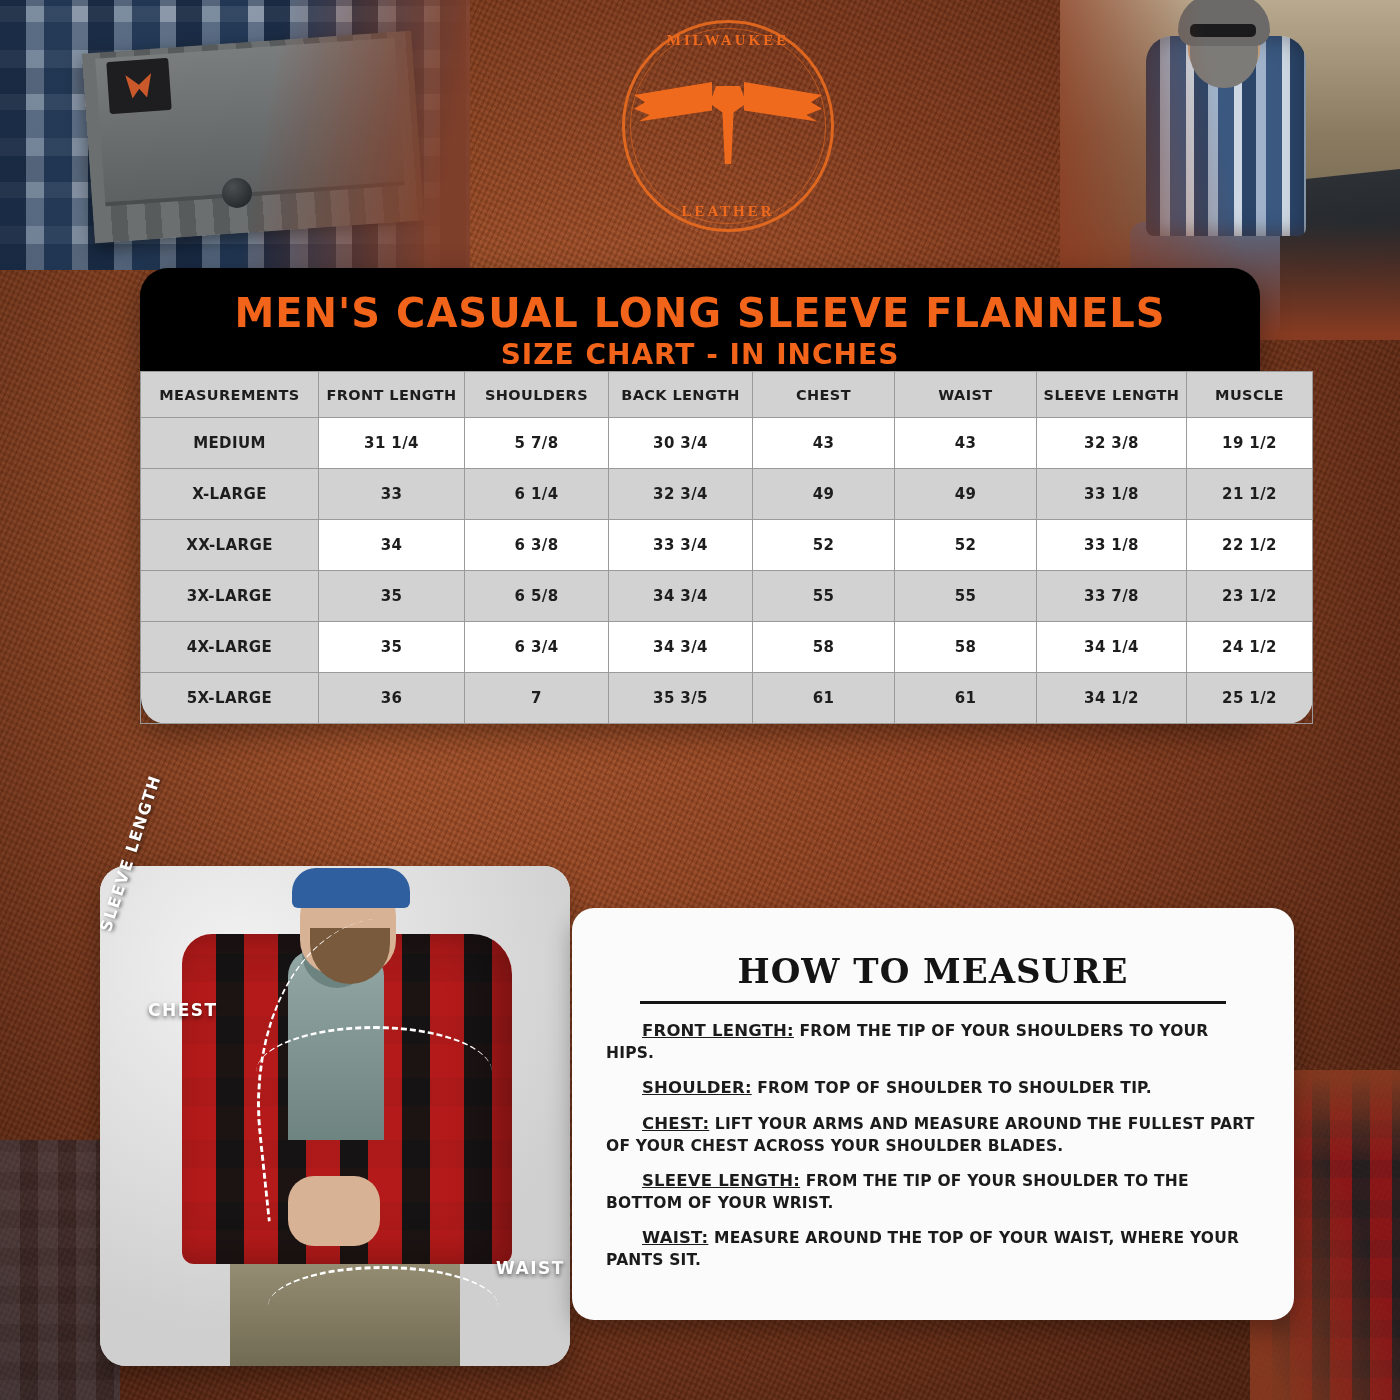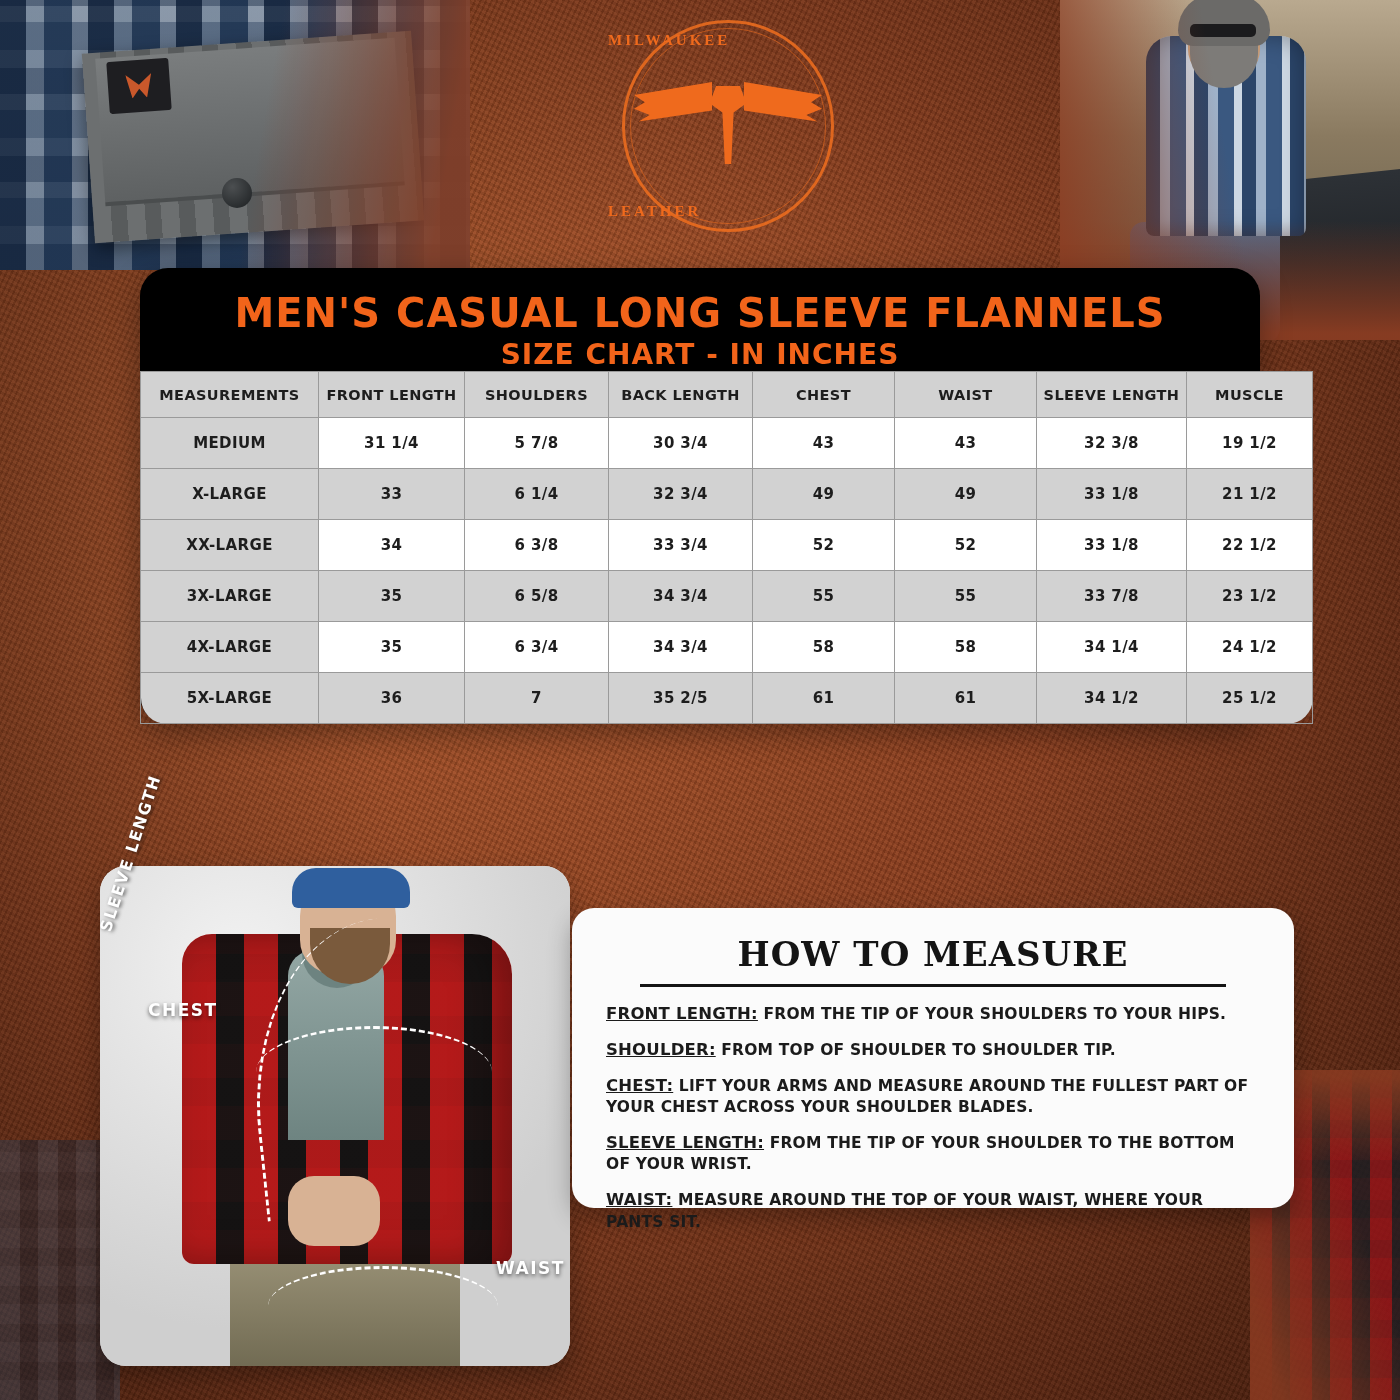--- a/index.html
+++ b/index.html
@@ -148,21 +148,21 @@
     position: absolute; inset: 14px;
     border: 3px solid rgba(240,110,30,0.85);
     border-radius: 50%;
   }
   .logo .ring2 {
     position: absolute; inset: 22px;
     border: 1px solid rgba(240,110,30,0.55);
     border-radius: 50%;
   }
   .logo .word-top, .logo .word-bot {
-    position: absolute; left: 0; width: 100%; 
+    position: absolute; left: 0; width: 100%; text-align: center;
     color: #ef6a1d; font-weight: bold; letter-spacing: 3px;
     font-size: 15px; font-family: "Liberation Serif", serif;
   }
   .logo .word-top { top: 26px; }
   .logo .word-bot { bottom: 26px; }
   .logo .eagle {
     position: absolute; left: 26px; top: 70px; width: 188px; height: 100px;
   }
   .logo .wing {
     position: absolute; top: 6px; width: 78px; height: 46px;
@@ -317,25 +317,25 @@
   .lbl.chest { left: 148px; top: 1000px; }
   .lbl.waist { left: 496px; top: 1258px; }
   .lbl.sleeve {
     left: 96px; top: 928px;
     transform: rotate(-72deg); transform-origin: left top;
     font-size: 16px;
   }
 
   
   .howto {
-    position: absolute; left: 572px; top: 908px; width: 722px; height: 300px;
+    position: absolute; left: 572px; top: 908px; width: 722px; height: 412px;
     background: #fbfbfb;
     border-radius: 22px;
     box-shadow: 0 10px 24px rgba(0,0,0,0.3);
-    padding: 22px 34px 0 34px;
+    padding: 39px 34px 0 34px;
   }
   .howto h2 {
     margin: 4px 0 0 0;
     text-align: center;
     font-size: 34px;
     letter-spacing: 1px;
     color: #141414;
     font-family: "DejaVu Serif", serif;
     font-weight: bold;
   }
@@ -348,20 +348,21 @@
     line-height: 1.38;
     color: #1b1b1b;
     font-family: "DejaVu Sans", sans-serif;
     font-weight: bold;
     text-transform: uppercase;
     letter-spacing: 0.2px;
   }
   .howto p .k {
     text-decoration: underline;
     font-size: 16.5px;
+    margin-left: 36px;
   }
   .howto p .v { font-weight: bold; }
 </style>
 </head>
 <body>
 
 <div class="bg"></div>
 <div class="bg-vig"></div>
 
 <div class="photo-tl">
@@ -470,21 +471,21 @@
           <td>34 3/4</td>
           <td>58</td>
           <td>58</td>
           <td>34 1/4</td>
           <td>24 1/2</td>
         </tr>
         <tr>
           <td>5X-LARGE</td>
           <td>36</td>
           <td>7</td>
-          <td>35 2/5</td>
+          <td>35 3/5</td>
           <td>61</td>
           <td>61</td>
           <td>34 1/2</td>
           <td>25 1/2</td>
         </tr>
       </tbody>
   </table>
 </div>
 
 <div class="photo-card">

